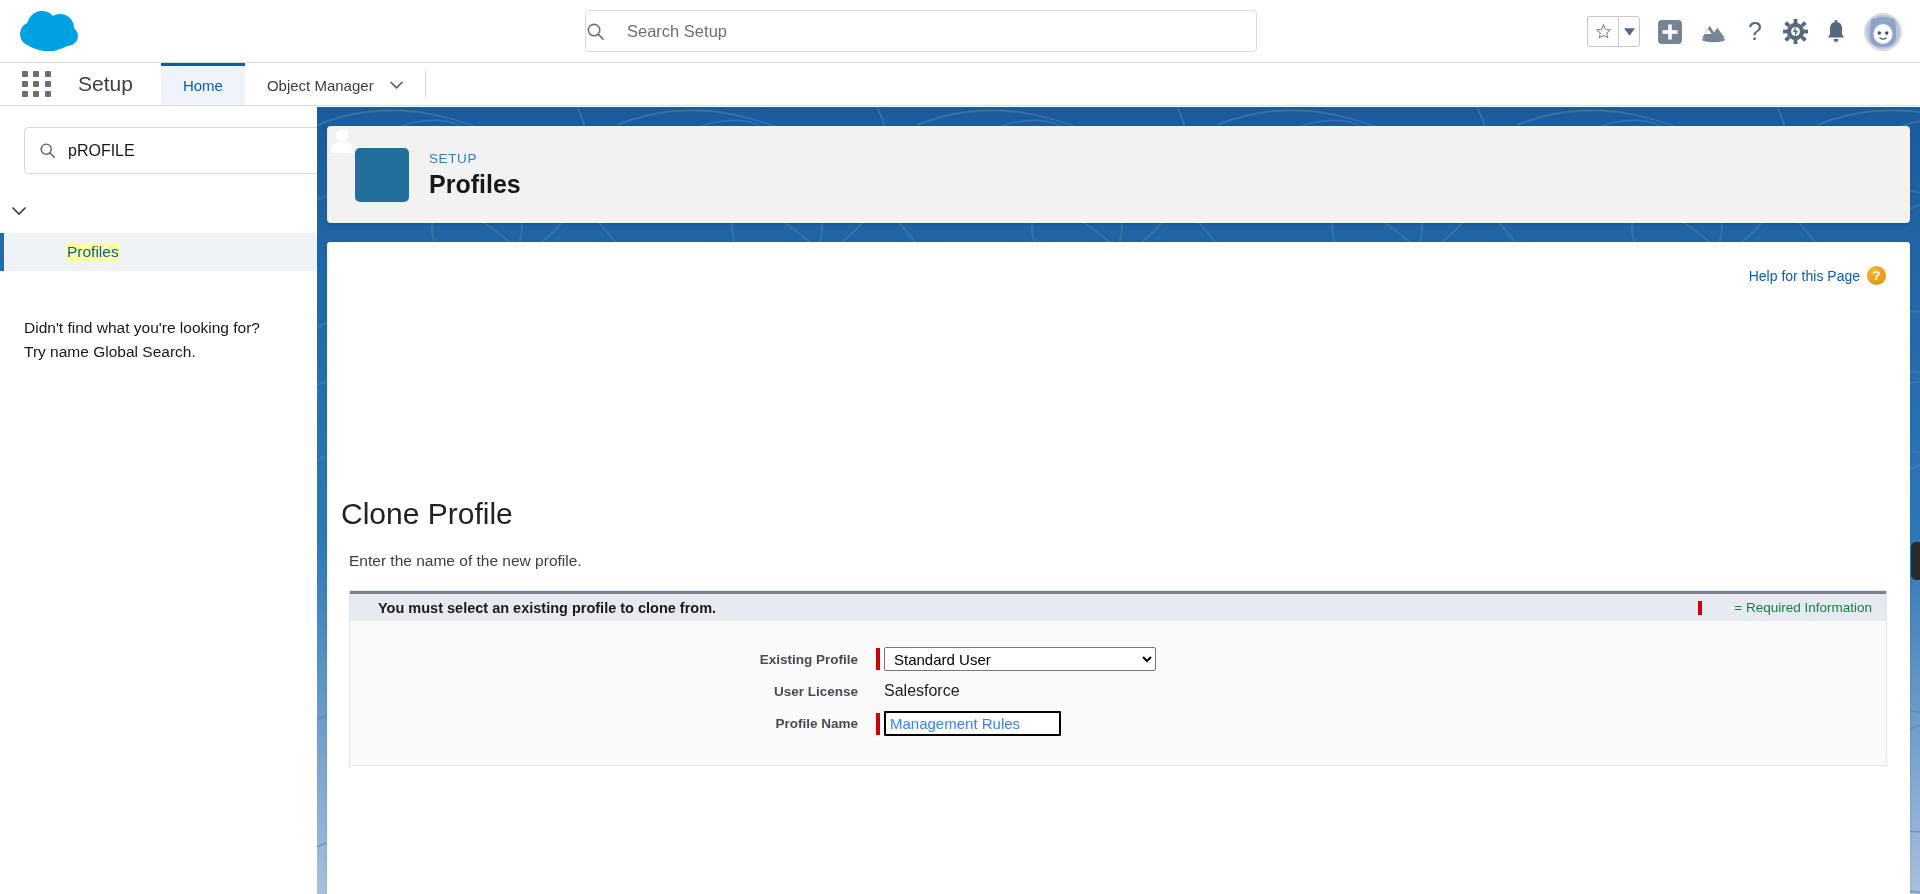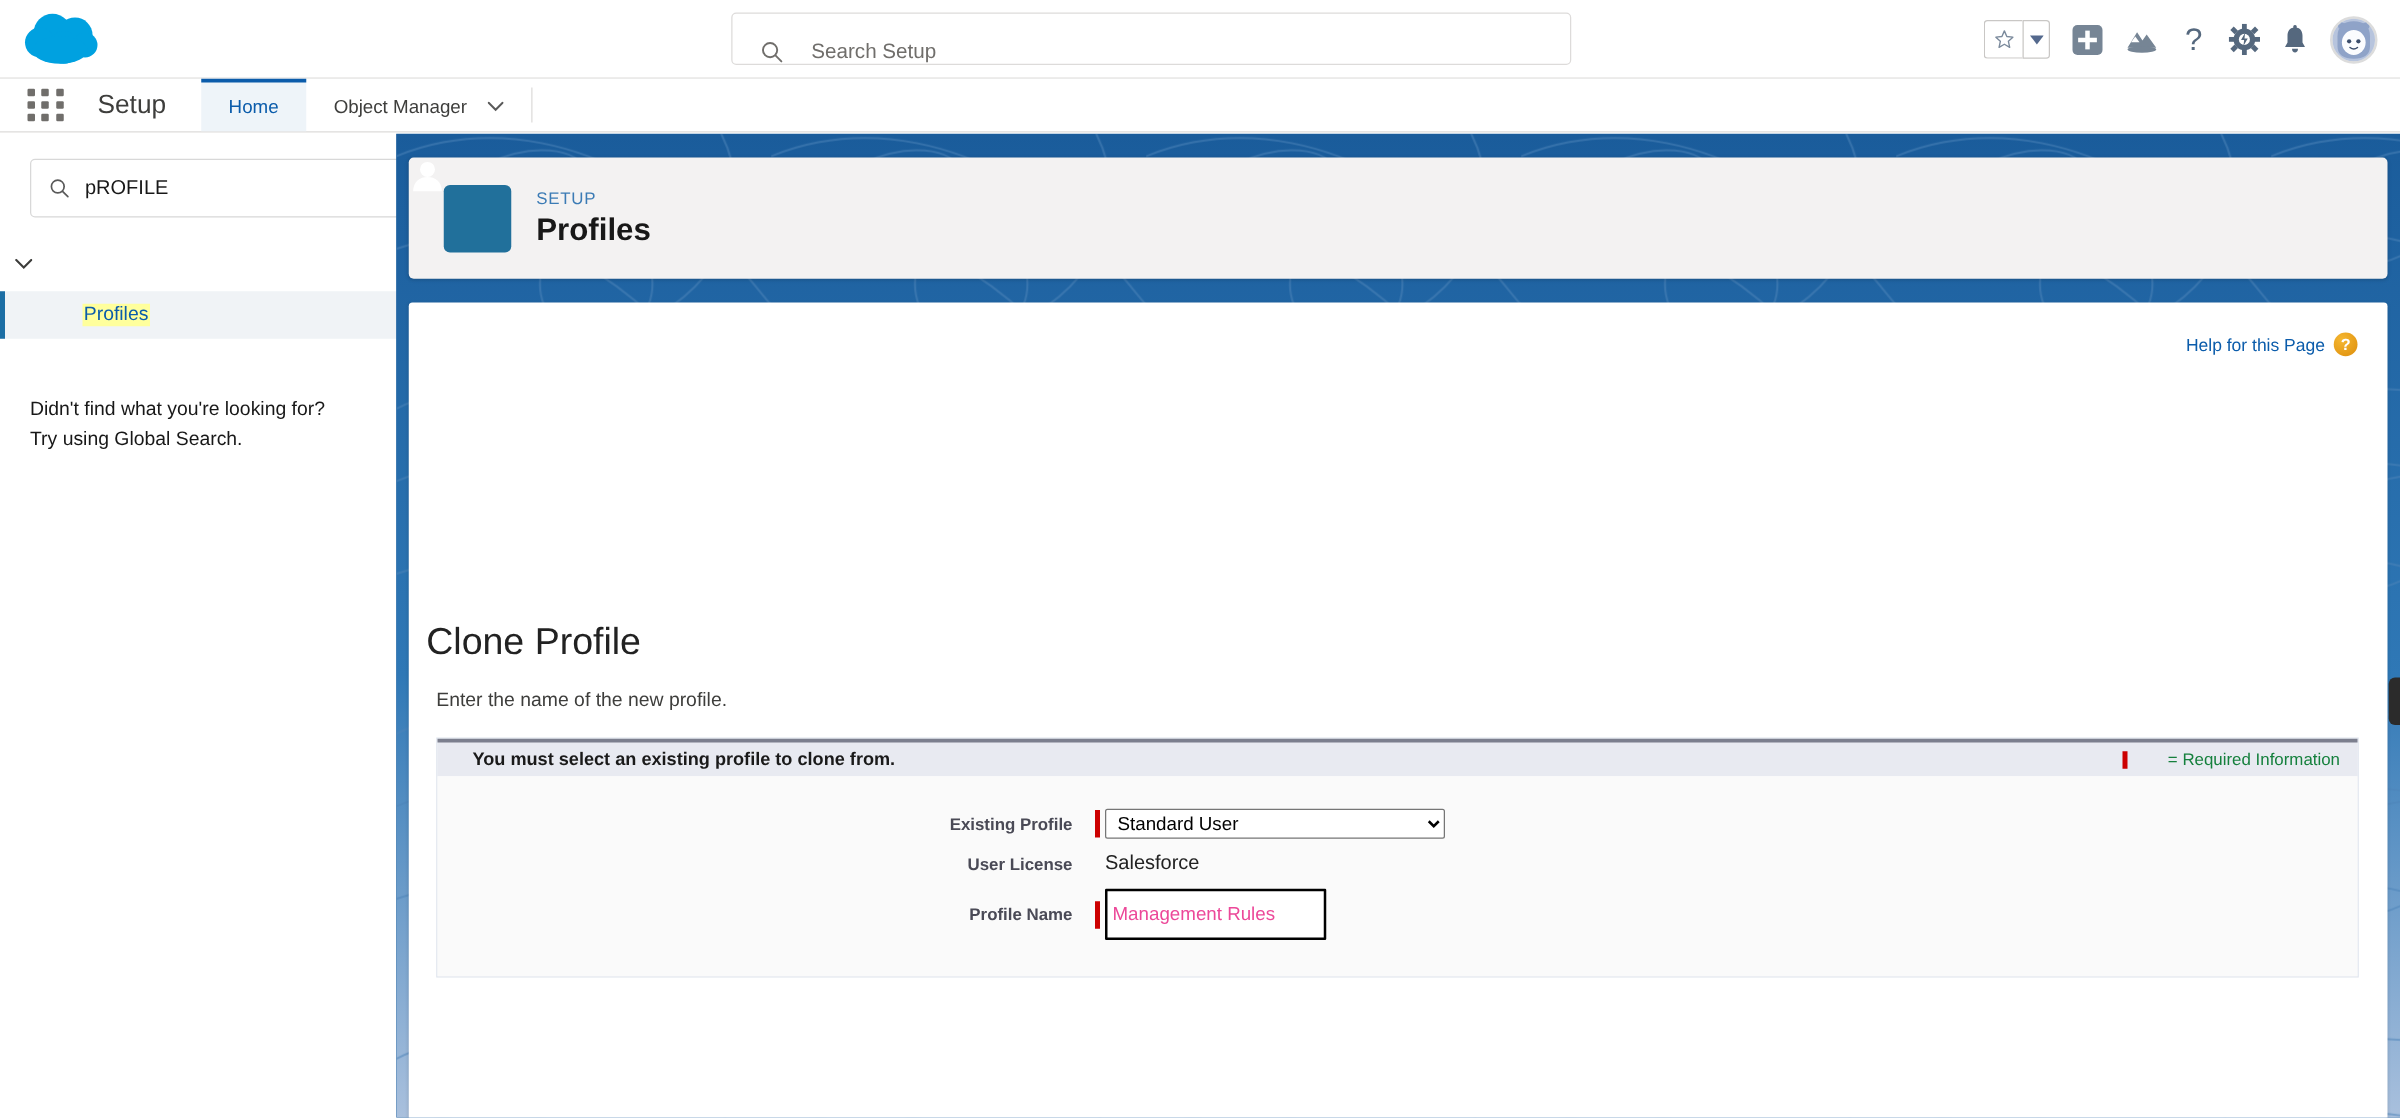--- a/index.html
+++ b/index.html
@@ -21,21 +21,21 @@
   .sf-logo { position: absolute; left: 18px; top: 6px; width: 66px; height: 50px; }
 
   .search-wrap {
     position: absolute; left: 585px; top: 10px;
     width: 672px; height: 42px;
   }
   .search-box {
     width: 100%; height: 100%;
     border: 1px solid #dddbda; border-radius: 4px;
     background: #fff;
-    display: flex; align-items: flex-end; padding-left: 22px;
+    display: flex; align-items: center; 
   }
   .search-box .mag { flex: 0 0 auto; margin-right: 22px; }
   .search-input {
     border: 0; outline: none; background: transparent;
     font-family: "Liberation Sans", sans-serif;
     font-size: 16.5px; color: #514f4d; width: 560px;
   }
   .search-input::placeholder { color: #706e6b; }
 
   .header-icons {
@@ -204,24 +204,24 @@
   .req-mark { width: 4px; height: 22px; background: #c00; margin-right: 4px; flex: 0 0 auto; }
   .sel {
     width: 272px; height: 24px;
     font-family: "Liberation Sans", sans-serif; font-size: 15px;
     border: 1px solid #767676; border-radius: 2px;
     background: #fff; color: #000; padding-left: 5px;
     appearance: auto;
   }
   .static-val { font-size: 16px; color: #222; padding-left: 8px; }
   .txt {
-    width: 177px; height: 41px;
+    width: 177px; height: 25px;
     font-family: "Liberation Sans", sans-serif; font-size: 15px;
     border: 2px solid #000; border-radius: 1px;
-    background: #fff; color: #ec4899; padding-left: 4px; outline: none;
+    background: #fff; color: #3b82f6; padding-left: 4px; outline: none;
   }
 
   .form-footer {
     border-top: 1px solid #e0e5ee;
     background: #fafafa; height: 58px;
     display: flex; align-items: center; justify-content: center; gap: 8px;
   }
   .btn {
     font-family: "Liberation Sans", sans-serif; font-size: 13.5px;
     color: #111; padding: 4px 11px;
@@ -387,21 +387,21 @@
     </svg>
     <span>Users</span>
   </div>
 
   <div class="tree-item">
     <span class="hl">Profiles</span>
   </div>
 
   <div class="side-hint">
     <div>Didn't find what you're looking for?</div>
-    <div>Try using Global Search.</div>
+    <div>Try name Global Search.</div>
   </div>
 </div>
 
 <div class="backdrop">
 
   <svg width="1603" height="787">
     <defs>
       <pattern id="swirl" width="300" height="260" patternUnits="userSpaceOnUse">
         <g fill="none" stroke="#4b83b8" stroke-width="1.6" opacity=".55">
           <path d="M-40 40 C60 -30 180 10 250 80 S330 210 420 170"></path>

